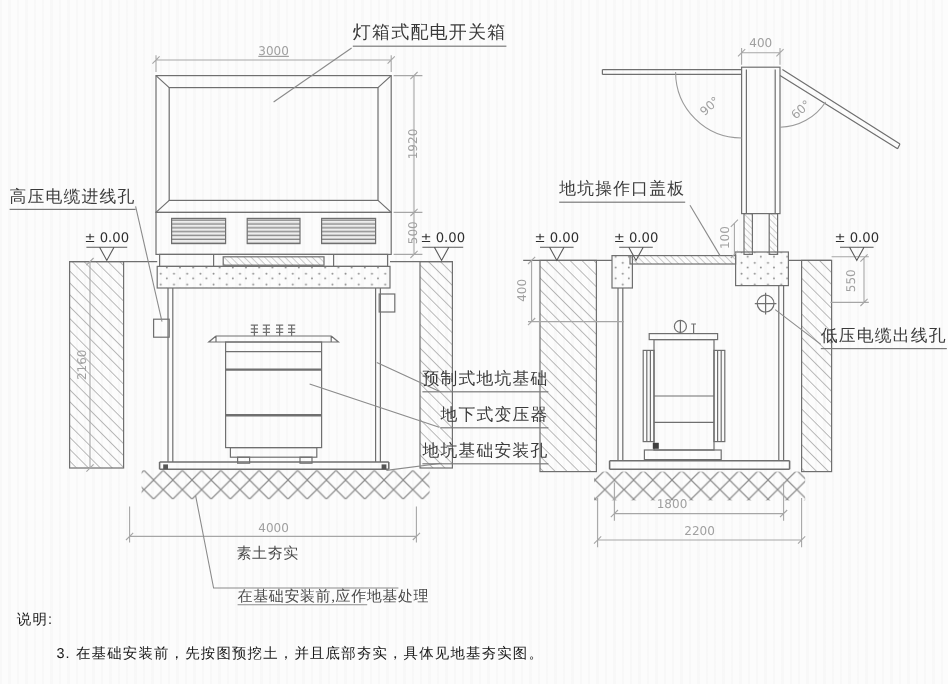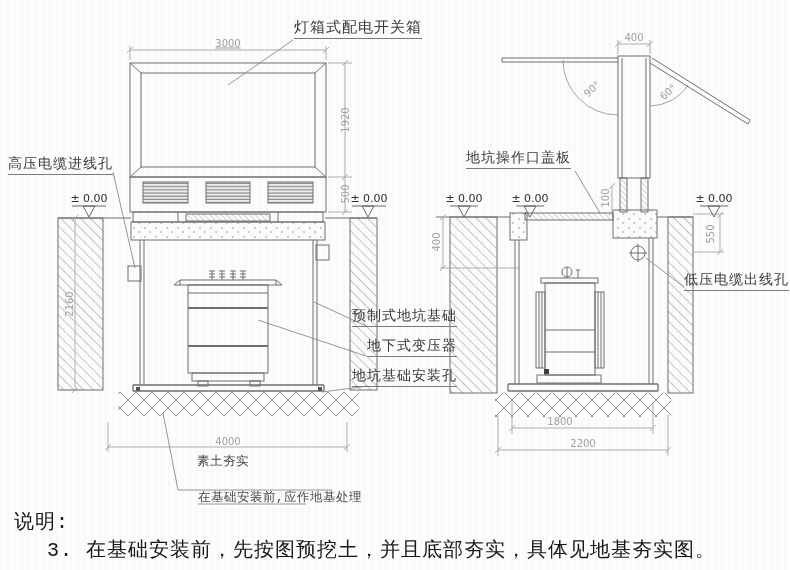--- a/index.html
+++ b/index.html
@@ -8,22 +8,22 @@
          background-image:repeating-linear-gradient(90deg,rgba(0,0,0,0.015) 0 2px,transparent 2px 7px);}
   #linework{position:absolute;left:0;top:0;}
   .txt{position:absolute;white-space:nowrap;color:#3c3c3c;}
   .cnlabel{font-family:"Liberation Serif",serif;font-size:14px;letter-spacing:1px;color:#3a3a3a;
            border-bottom:1px solid #7a7a7a;padding-bottom:1px;}
   .cnlabel.big{font-size:15px;}
   .dim{font-family:"DejaVu Sans",sans-serif;font-size:10px;color:#a0a0a0;transform:translate(-50%,-50%);}
   .dim.rot{transform:translate(-50%,-50%) rotate(-90deg);}
   .dim.rot42{transform:translate(-50%,-50%) rotate(-42deg);}
   .datum{font-family:"DejaVu Sans",sans-serif;font-size:11px;color:#2e2e2e;transform:translate(-50%,0);}
-  .gnote{font-family:Liberation Mono, monospace;font-size:12.5px;color:#4a4a4a;letter-spacing:0.5px;}
-  .bignote{font-family:Liberation Mono, monospace;font-size:20px;color:#161616;letter-spacing:1px;}
+  .gnote{font-family:Liberation Serif, serif;font-size:12.5px;color:#4a4a4a;letter-spacing:0.5px;}
+  .bignote{font-family:Liberation Sans, sans-serif;font-size:12px;color:#161616;letter-spacing:1px;}
 </style>
 </head>
 <body>
 
 <div id="stage">
 
 <svg id="linework" width="790" height="570" viewBox="0 0 790 570">
   <defs>
     <pattern id="earth" width="7" height="7" patternUnits="userSpaceOnUse" patternTransform="rotate(-45)">
       <line x1="0" y1="0" x2="0" y2="7" stroke="#8d8d8d" stroke-width="1"></line>

